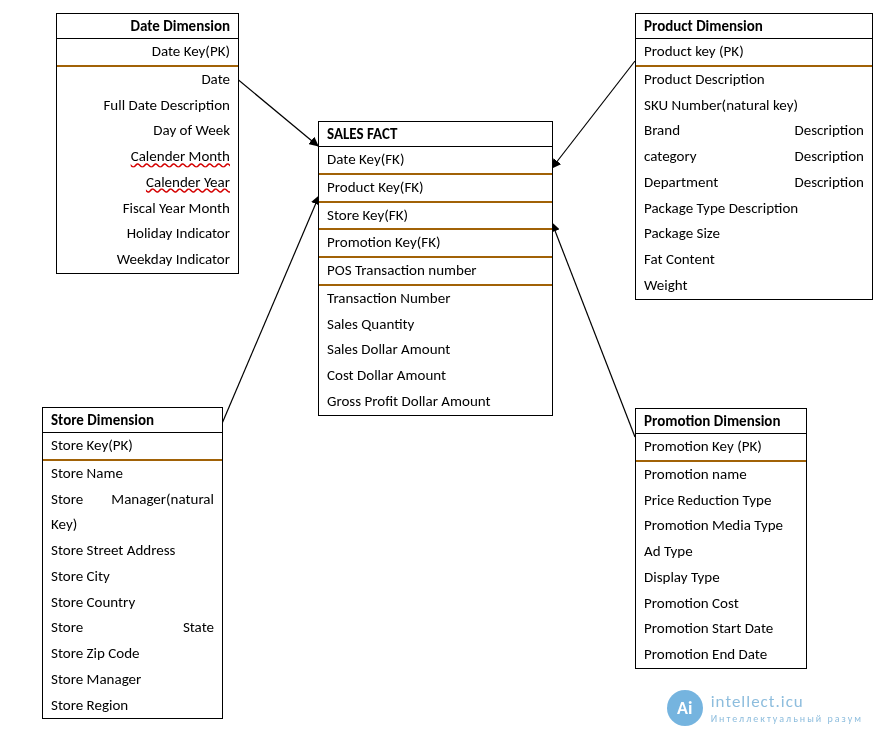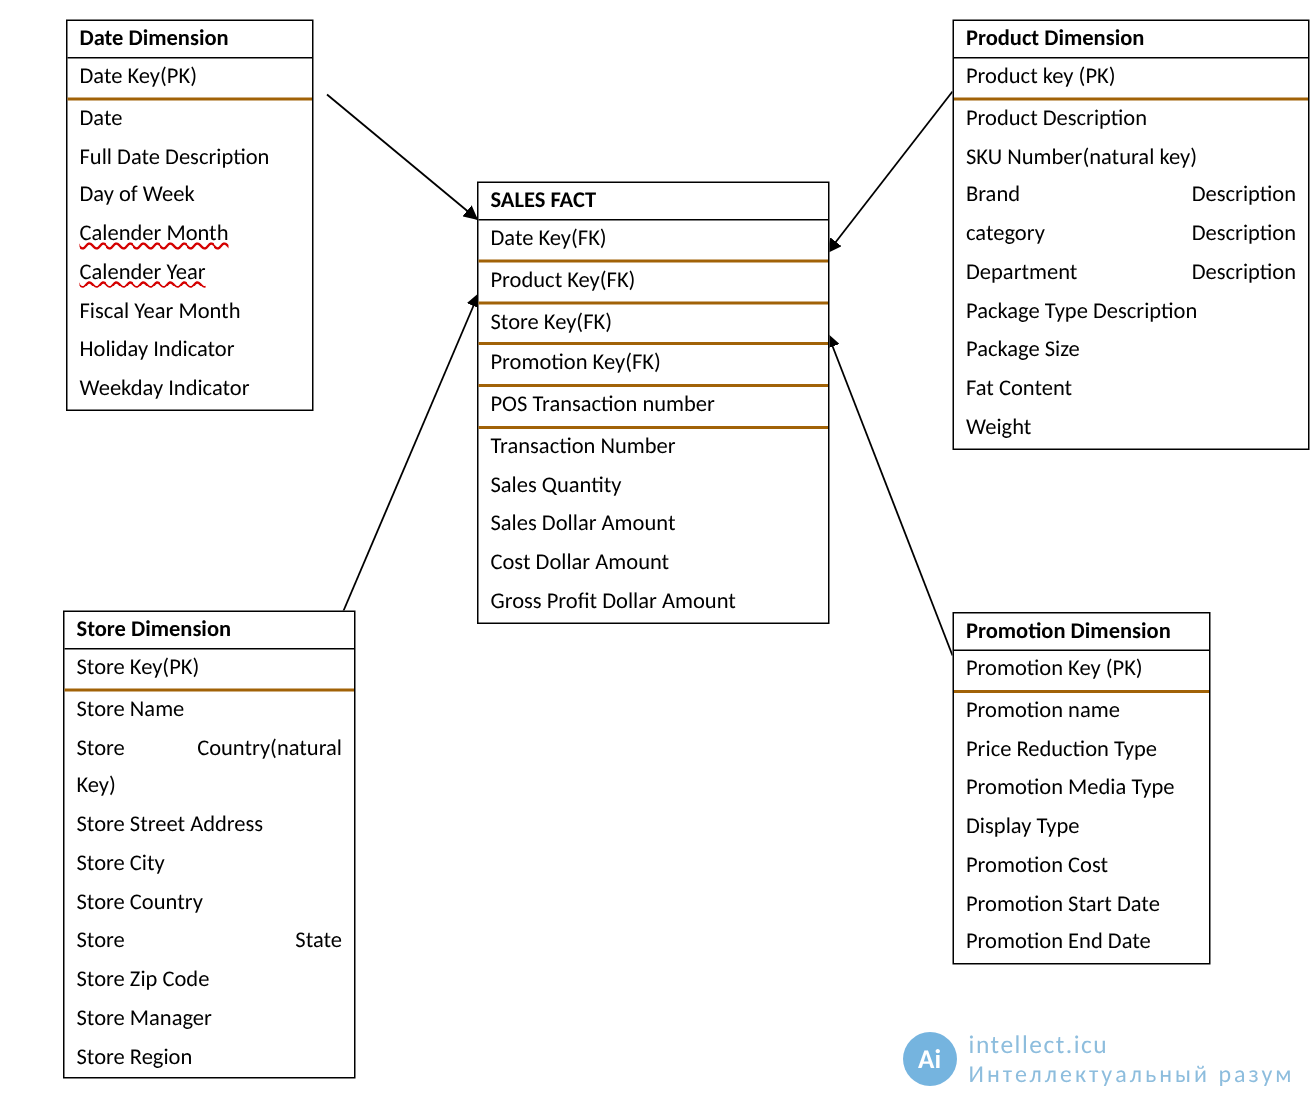--- a/index.html
+++ b/index.html
@@ -63,42 +63,42 @@
     background: #5ea7da;
     color: #fff;
     font-weight: bold;
     font-size: 18px;
     display: flex;
     align-items: center;
     justify-content: center;
     margin-right: 8px;
   }
   .wm-text1 { font-size: 17px; letter-spacing: 1px; color:#7ab2d8; }
-  .wm-text2 { font-size: 16px; letter-spacing: 2px; color:#7ab2d8; }
+  .wm-text2 { font-size: 10px; letter-spacing: 2px; color:#7ab2d8; }
 </style>
 </head>
 <body>
 
 <svg class="connectors">
   <defs>
     <marker id="arrow" viewBox="0 0 10 10" refX="9" refY="5" markerWidth="8" markerHeight="8" orient="auto-start-reverse">
       <path d="M 0 0 L 10 5 L 0 10 z" fill="#000"></path>
     </marker>
   </defs>
 
   <line x1="218" y1="63" x2="318" y2="146" stroke="#000" stroke-width="1.2" marker-end="url(#arrow)"></line>
 
   <line x1="635" y1="61" x2="552" y2="168" stroke="#000" stroke-width="1.2" marker-end="url(#arrow)"></line>
 
   <line x1="218" y1="433" x2="319" y2="196" stroke="#000" stroke-width="1.2" marker-end="url(#arrow)"></line>
 
   <line x1="635" y1="437" x2="552" y2="223" stroke="#000" stroke-width="1.2" marker-end="url(#arrow)"></line>
 </svg>
 
-<div class="entity" style="left:44px; top:13px; width:165px;">
+<div class="entity" style="left:56px; top:13px; width:183px;text-align:right;">
   <div class="ent-title">Date Dimension</div>
   <div class="ent-row sep">Date Key(PK)</div>
   <div class="ent-row">Date</div>
   <div class="ent-row">Full Date Description</div>
   <div class="ent-row">Day of Week</div>
   <div class="ent-row">
     <span class="wavy">Calender Month</span>
   </div>
   <div class="ent-row">
     <span class="wavy">Calender Year</span>
@@ -138,47 +138,48 @@
   <div class="ent-row sep">Store Key(FK)</div>
   <div class="ent-row sep">Promotion Key(FK)</div>
   <div class="ent-row sep">POS Transaction number</div>
   <div class="ent-row">Transaction Number</div>
   <div class="ent-row">Sales Quantity</div>
   <div class="ent-row">Sales Dollar Amount</div>
   <div class="ent-row">Cost Dollar Amount</div>
   <div class="ent-row">Gross Profit Dollar Amount</div>
 </div>
 
-<div class="entity" style="left:42px; top:407px; width:195px;">
+<div class="entity" style="left:42px; top:407px; width:181px;">
   <div class="ent-title">Store Dimension</div>
   <div class="ent-row sep">Store Key(PK)</div>
   <div class="ent-row">Store Name</div>
   <div class="ent-row pair">
     <span>Store</span>
-    <span>Country(natural</span>
+    <span>Manager(natural</span>
   </div>
   <div class="ent-row">Key)</div>
   <div class="ent-row">Store Street Address</div>
   <div class="ent-row">Store City</div>
   <div class="ent-row">Store Country</div>
   <div class="ent-row pair">
     <span>Store</span>
     <span>State</span>
   </div>
   <div class="ent-row">Store Zip Code</div>
   <div class="ent-row">Store Manager</div>
   <div class="ent-row">Store Region</div>
 </div>
 
 <div class="entity" style="left:635px; top:408px; width:172px;">
   <div class="ent-title">Promotion Dimension</div>
   <div class="ent-row sep">Promotion Key (PK)</div>
   <div class="ent-row">Promotion name</div>
   <div class="ent-row">Price Reduction Type</div>
   <div class="ent-row">Promotion Media Type</div>
+  <div class="ent-row">Ad Type</div>
   <div class="ent-row">Display Type</div>
   <div class="ent-row">Promotion Cost</div>
   <div class="ent-row">Promotion Start Date</div>
   <div class="ent-row">Promotion End Date</div>
 </div>
 
 <div class="watermark">
   <div class="wm-circle">Ai</div>
   <div>
     <div class="wm-text1">intellect.icu</div>

